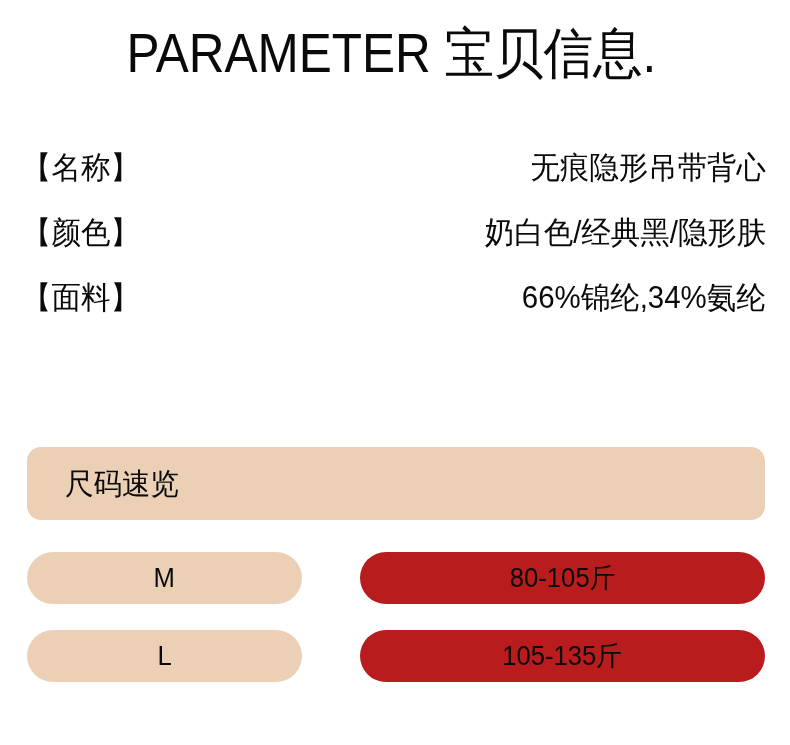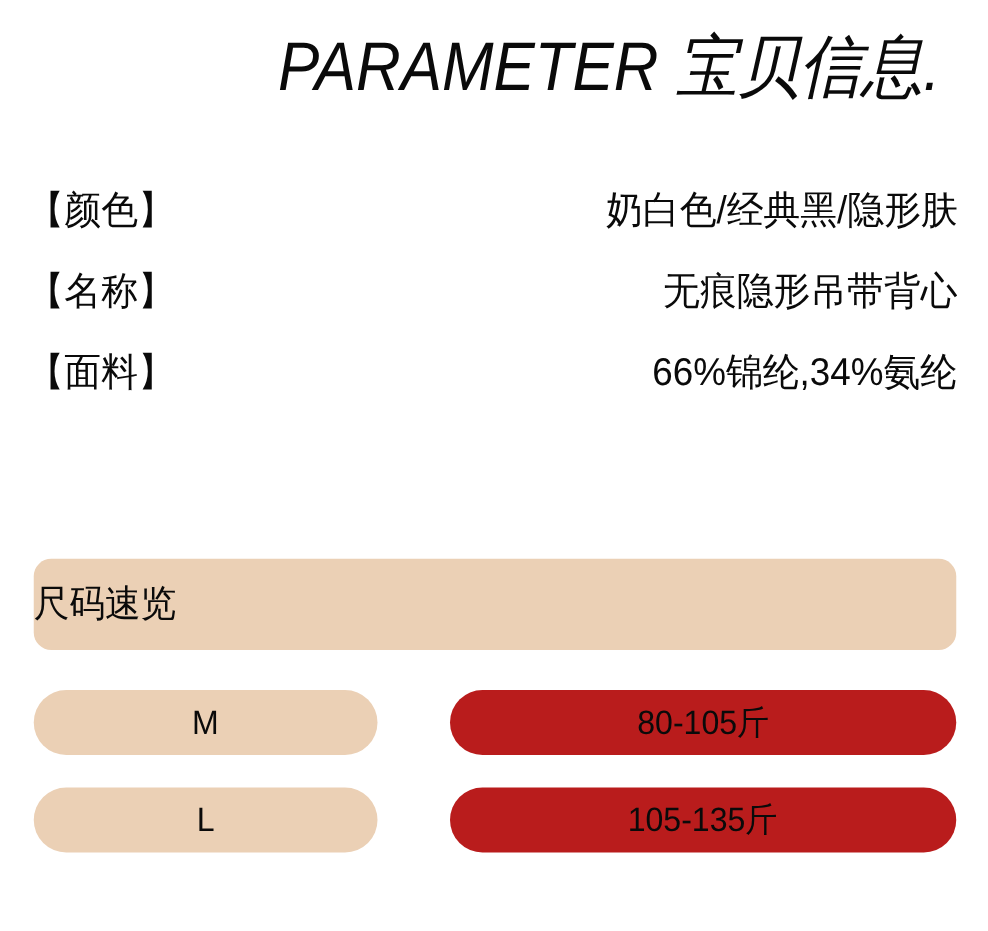--- a/index.html
+++ b/index.html
@@ -24,22 +24,21 @@
     width: 790px;
     height: 745px;
   }
 
   
   .title-block {
     position: absolute;
     left: 0;
     top: 22px;
     width: 782px;
-    text-align: right;
-    font-style: italic;
+    text-align: center;
   }
   .title-text {
     display: inline-block;
     font-family: "Liberation Sans", "DejaVu Sans", sans-serif;
     font-size: 55px;
     line-height: 62px;
     font-weight: 400;
     letter-spacing: 0px;
     transform: scaleX(0.90);
     transform-origin: center center;
@@ -85,20 +84,21 @@
     left: 27px;
     top: 447px;
     width: 738px;
   }
   .size-header {
     height: 73px;
     border-radius: 14px;
     background: #EBD0B5;
     display: flex;
     align-items: center;
+    padding-left: 38px;
     box-sizing: border-box;
   }
   .size-header-text {
     font-size: 30px;
     line-height: 34px;
     font-weight: 400;
     transform: scaleX(0.95);
     transform-origin: left center;
     color: #0a0a0a;
   }
@@ -144,27 +144,27 @@
 
 <div id="page">
 
   <div class="title-block">
     <span class="title-text">PARAMETER 宝贝信息.</span>
   </div>
 
   <div class="params">
 
     <div class="param-row">
+      <span class="param-label">【名称】</span>
+      <span class="param-value">无痕隐形吊带背心</span>
+    </div>
+
+    <div class="param-row">
       <span class="param-label">【颜色】</span>
       <span class="param-value">奶白色/经典黑/隐形肤</span>
-    </div>
-
-    <div class="param-row">
-      <span class="param-label">【名称】</span>
-      <span class="param-value">无痕隐形吊带背心</span>
     </div>
 
     <div class="param-row">
       <span class="param-label">【面料】</span>
       <span class="param-value">66%锦纶,34%氨纶</span>
     </div>
 
 
   </div>
 

